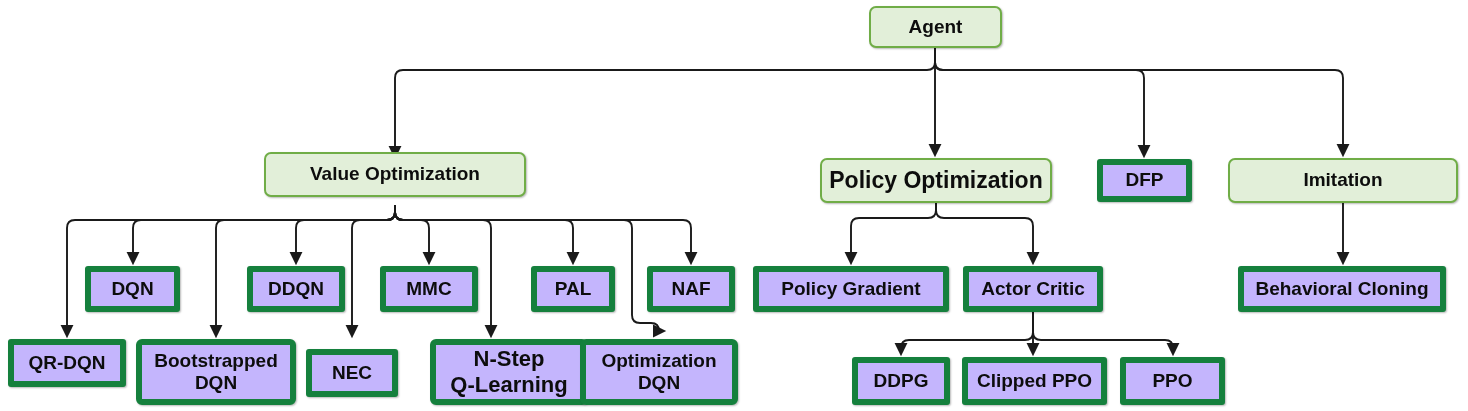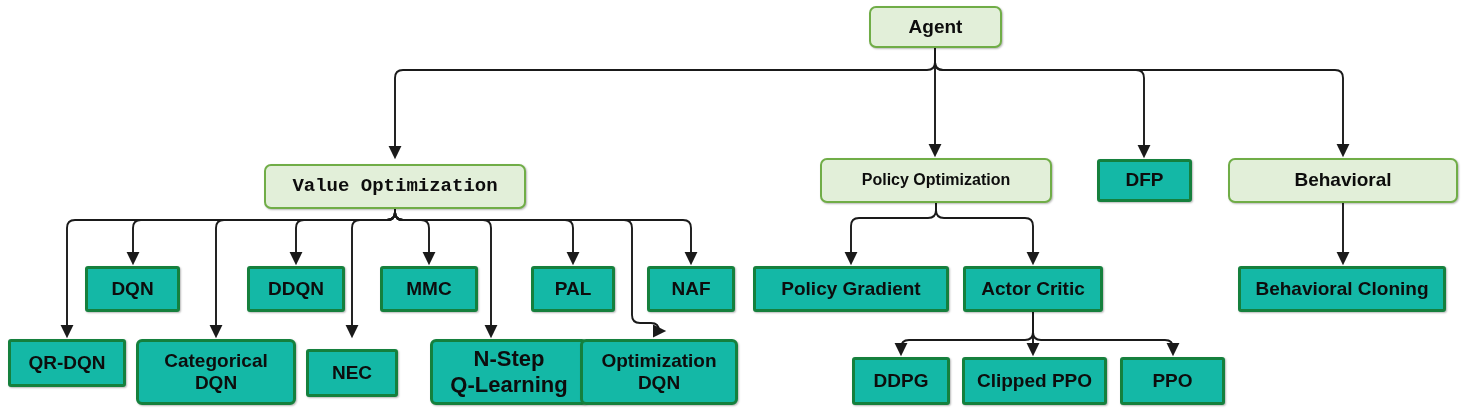--- a/index.html
+++ b/index.html
@@ -35,22 +35,22 @@
     line-height: 1.18;
     z-index: 2;
     box-shadow: 1px 1px 2px rgba(0,0,0,0.28);
   }
   .node.green {
     background: #e2efd9;
     border: 2px solid #70ad47;
     border-radius: 7px;
   }
   .node.blue {
-    background: #14b8a6;
-    border: 3px solid #15803d;
+    background: #c4b5fd;
+    border: 6px solid #15803d;
     border-radius: 3px;
     text-align: center;
   }
   .node.blue.soft {
     border-radius: 6px;
   }
   .node .label {
     display: block;
     padding: 0 6px;
     white-space: pre-line;
@@ -88,31 +88,31 @@
         <path d="M 1033 312 L 1033 349" marker-end="url(#arrowhead)"></path>
         <path d="M 1033 312 L 1033 332 Q 1033 340 1041 340 L 1165 340 Q 1173 340 1173 348 L 1173 349" marker-end="url(#arrowhead)"></path>
         <path d="M 1343 203 L 1343 258" marker-end="url(#arrowhead)"></path>
       </g>
   </svg>
 
   <div id="node-layer">
       <div class="node green" style="left: 869px; top: 6px; width: 133px; height: 42px; font-size: 19px;">
         <span class="label">Agent</span>
       </div>
-      <div class="node green" style="left: 264px; top: 164px; width: 262px; height: 45px; font-size: 19px; font-family: Liberation Mono, monospace;">
+      <div class="node green" style="left: 264px; top: 152px; width: 262px; height: 45px; font-size: 19px;">
         <span class="label">Value Optimization</span>
       </div>
-      <div class="node green" style="left: 820px; top: 158px; width: 232px; height: 45px; font-size: 16px;">
+      <div class="node green" style="left: 820px; top: 158px; width: 232px; height: 45px; font-size: 23px;">
         <span class="label">Policy Optimization</span>
       </div>
       <div class="node blue" style="left: 1097px; top: 159px; width: 95px; height: 43px; font-size: 19px;">
         <span class="label">DFP</span>
       </div>
       <div class="node green" style="left: 1228px; top: 158px; width: 230px; height: 45px; font-size: 19px;">
-        <span class="label">Behavioral</span>
+        <span class="label">Imitation</span>
       </div>
       <div class="node blue" style="left: 85px; top: 266px; width: 95px; height: 46px; font-size: 19px;">
         <span class="label">DQN</span>
       </div>
       <div class="node blue" style="left: 247px; top: 266px; width: 98px; height: 46px; font-size: 19px;">
         <span class="label">DDQN</span>
       </div>
       <div class="node blue" style="left: 380px; top: 266px; width: 98px; height: 46px; font-size: 19px;">
         <span class="label">MMC</span>
       </div>
@@ -128,21 +128,21 @@
       <div class="node blue" style="left: 963px; top: 266px; width: 140px; height: 46px; font-size: 19px;">
         <span class="label">Actor Critic</span>
       </div>
       <div class="node blue" style="left: 1238px; top: 266px; width: 208px; height: 46px; font-size: 19px;">
         <span class="label">Behavioral Cloning</span>
       </div>
       <div class="node blue" style="left: 8px; top: 339px; width: 118px; height: 48px; font-size: 19px;">
         <span class="label">QR-DQN</span>
       </div>
       <div class="node blue soft" style="left: 136px; top: 339px; width: 160px; height: 66px; font-size: 19px;">
-        <span class="label">Categorical
+        <span class="label">Bootstrapped
 DQN</span>
       </div>
       <div class="node blue" style="left: 306px; top: 349px; width: 92px; height: 48px; font-size: 19px;">
         <span class="label">NEC</span>
       </div>
       <div class="node blue soft" style="left: 430px; top: 339px; width: 158px; height: 66px; font-size: 22px;">
         <span class="label">N-Step
 Q-Learning</span>
       </div>
       <div class="node blue soft" style="left: 580px; top: 339px; width: 158px; height: 66px; font-size: 19px;">

